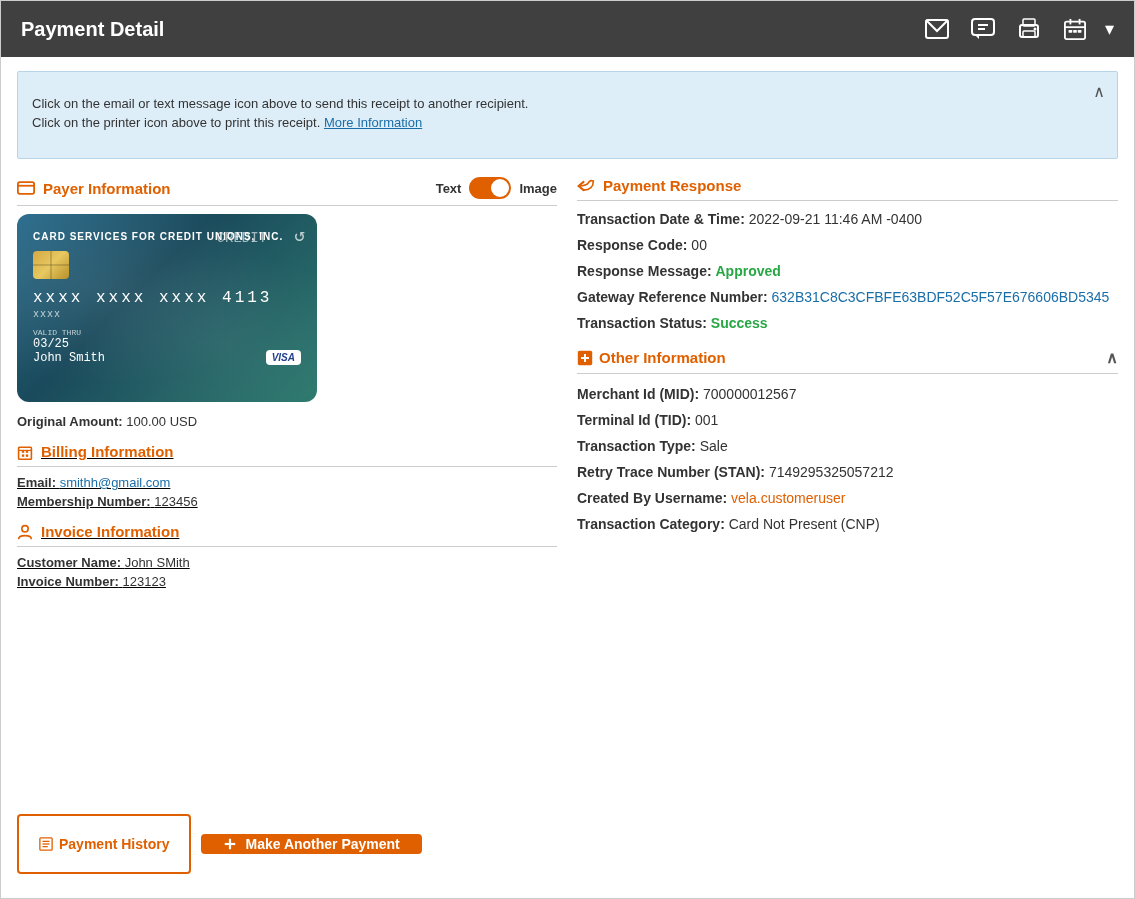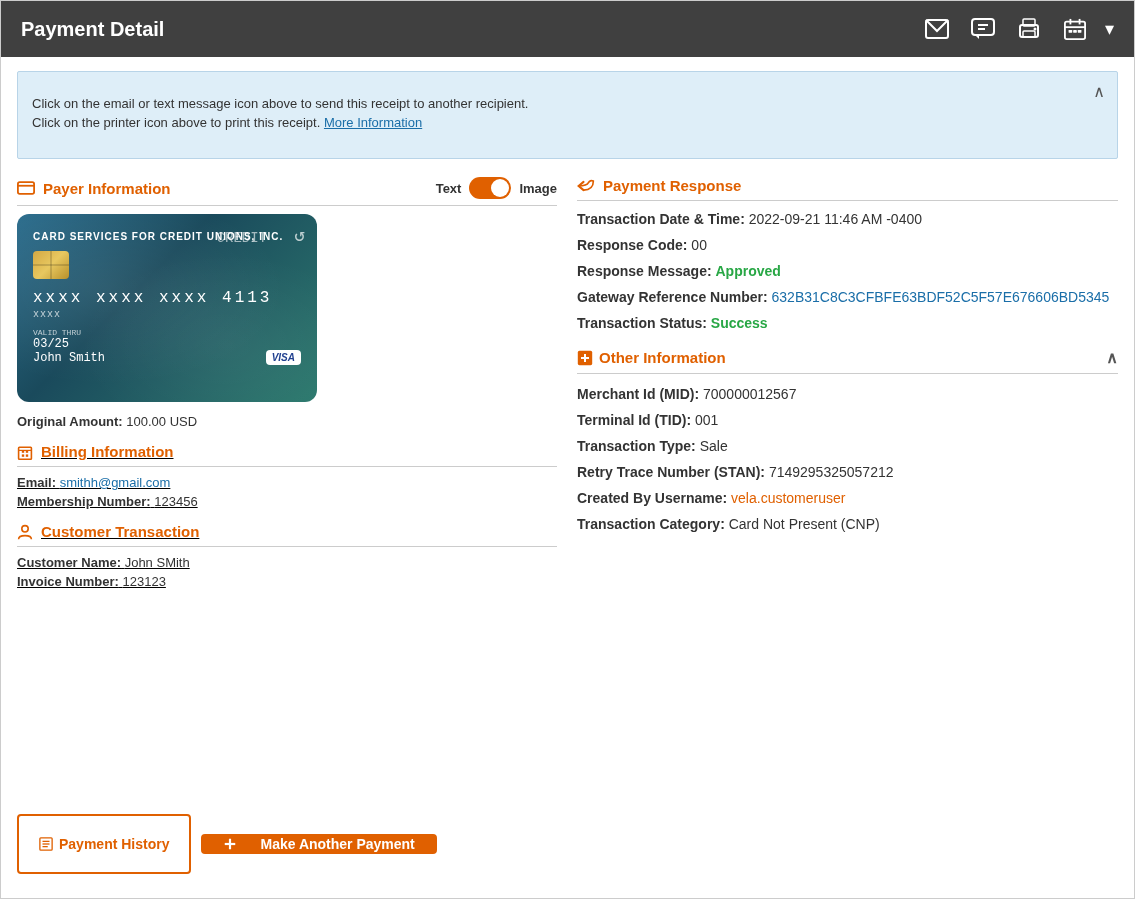--- a/index.html
+++ b/index.html
@@ -275,21 +275,21 @@
       border: 2px solid #e06000;
       background: #e06000;
       color: #fff;
       padding: 0 20px;
       font-size: 14px;
       font-weight: bold;
       cursor: pointer;
       border-radius: 4px;
       display: flex;
       align-items: center;
-      gap: 23px;
+      gap: 8px;
       margin-left: 10px;
     }
 
     .heading-row {
       display: flex;
       align-items: center;
       width: 100%;
     }
 
     .other-info-heading {
@@ -427,21 +427,21 @@
           <span class="info-value">123456</span>
         </div>
       </div>
 
       <div class="sub-section">
         <div class="section-heading">
           <svg width="16" height="16" viewBox="0 0 20 20">
             <circle cx="10" cy="6" r="4" fill="none" stroke="#e06000" stroke-width="2"></circle>
             <path d="M2,19 C2,13 18,13 18,19" fill="none" stroke="#e06000" stroke-width="2"></path>
           </svg>
-          <span>Customer Transaction</span>
+          <span>Invoice Information</span>
         </div>
         <div class="info-row">
           <span class="info-label">Customer Name:</span>
           <span class="info-value"> </span>
           <span class="info-value">John SMith</span>
         </div>
         <div class="info-row">
           <span class="info-label">Invoice Number:</span>
           <span class="info-value"> </span>
           <span class="info-value">123123</span>

